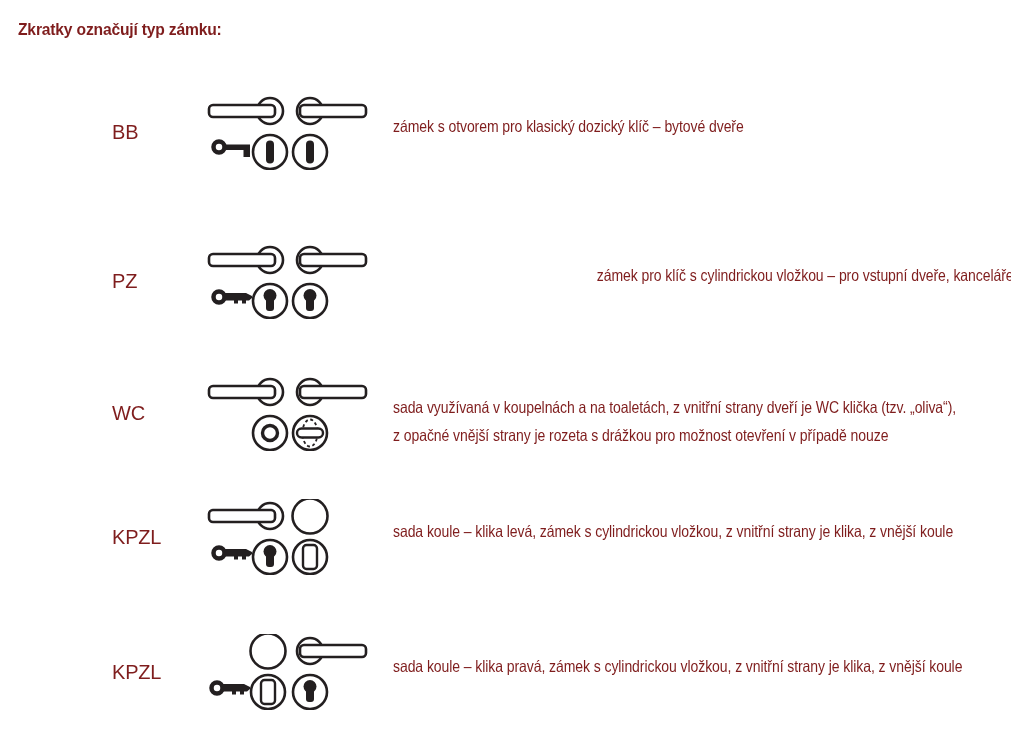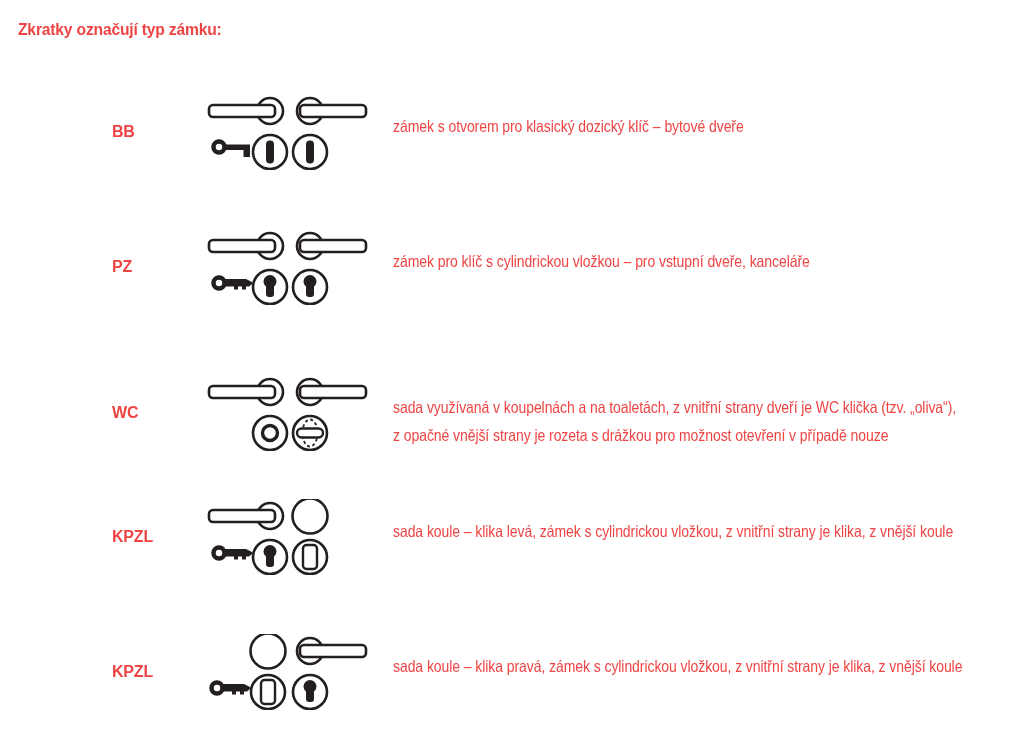--- a/index.html
+++ b/index.html
@@ -2,48 +2,48 @@
 <html><head>
 <meta charset="utf-8">
 <style>
   html, body { margin: 0; padding: 0; background: #ffffff; }
   .page {
     position: relative;
     width: 1011px;
     height: 732px;
     background: #ffffff;
     font-family: "Liberation Sans", sans-serif;
-    color: #ef4444;
+    color: #7f1d1d;
     overflow: hidden;
   }
   .title {
     position: absolute;
     left: 18px;
     top: 20px;
     margin: 0;
     font-size: 17px;
     font-weight: bold;
     letter-spacing: -0.2px;
     transform: scaleX(0.92);
     transform-origin: 0 0;
     white-space: nowrap;
   }
   .row { position: absolute; left: 0; width: 1011px; height: 100px; }
   .row.bb   { top: 82px; }
-  .row.pz   { top: 217px; }
+  .row.pz   { top: 231px; text-align: right; }
   .row.wc   { top: 363px; }
   .row.kpzl { top: 487px; }
   .row.kpzr { top: 622px; }
   .code {
     position: absolute;
     left: 112px;
     top: 50%;
     transform: translateY(-50%);
-    font-size: 16px;
-    font-weight: bold;
+    font-size: 20px;
+    font-weight: normal;
     letter-spacing: -0.2px;
     white-space: nowrap;
   }
   .icons { position: absolute; left: 205px; top: 12px; width: 165px; height: 76px; }
   .desc {
     position: absolute;
     left: 393px;
     top: 30px;
     width: 730px;
     font-size: 16.5px;

